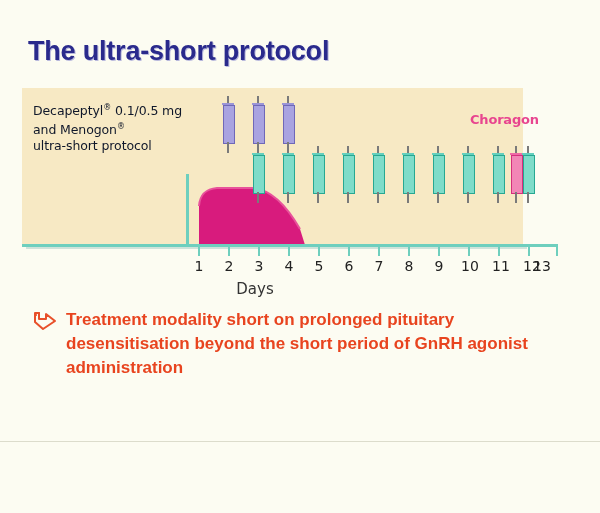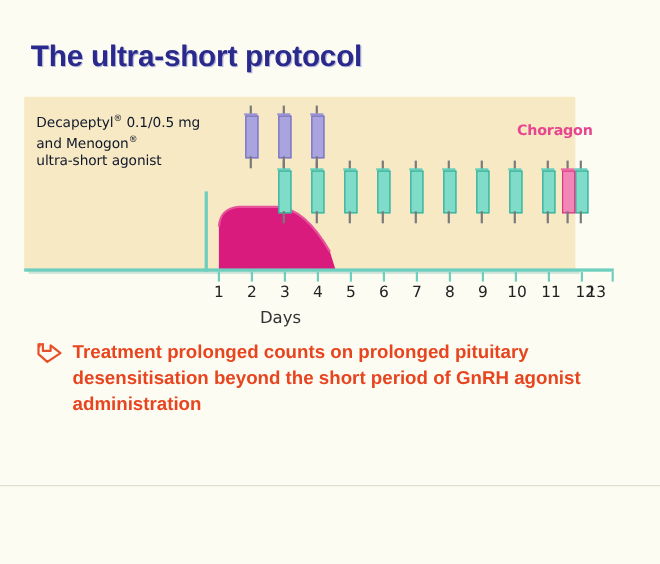--- a/index.html
+++ b/index.html
@@ -126,21 +126,21 @@
   <div id="title">The ultra-short protocol</div>
 
   <div id="chart">
 
     <div id="panel"></div>
     <div id="panel-shadow"></div>
 
     <div id="legend-text">
       <span>Decapeptyl</span><sup>®</sup><span> 0.1/0.5 mg</span><br>
       <span>and Menogon</span><sup>®</sup><br>
-      <span>ultra-short agonist</span>
+      <span>ultra-short protocol</span>
     </div>
 
     <div id="choragon-label">Choragon</div>
 
     <svg id="curve" viewBox="0 0 600 215" preserveAspectRatio="none">
       <path d="M 199,157 L 199,118 C 200,106 206,101 217,100 L 252,100 C 272,101 288,120 300,141 L 305,157 Z" fill="#d81b7d"></path>
       <path d="M 199,118 C 200,106 206,101 217,100 L 252,100 C 272,101 288,120 300,141" fill="none" stroke="#e8529b" stroke-width="2"></path>
     </svg>
 
     <div id="vline"></div>
@@ -263,18 +263,18 @@
     <div class="daylabel" style="left:542px;">13</div>
 
     <div id="days-caption">Days</div>
   </div>
 
   <div id="bullet-block">
     <svg id="bullet-icon" viewBox="0 0 26 22">
       <path d="M2,3 L2,12 L10,19 L22,11 L13,4 L13,9 L6,9 L6,3 Z" fill="none" stroke="#e8502a" stroke-width="2" stroke-linejoin="round"></path>
       <path d="M3,2 L3,6 M6,2 L6,6" stroke="#e8502a" stroke-width="1.6"></path>
     </svg>
-    <div id="bullet-text">Treatment prolonged counts on prolonged pituitary desensitisation beyond the short period of GnRH agonist administration</div>
+    <div id="bullet-text">Treatment modality short on prolonged pituitary desensitisation beyond the short period of GnRH agonist administration</div>
   </div>
 
   <div id="footer-rule"></div>
 
 </div>
 
 </body></html>

